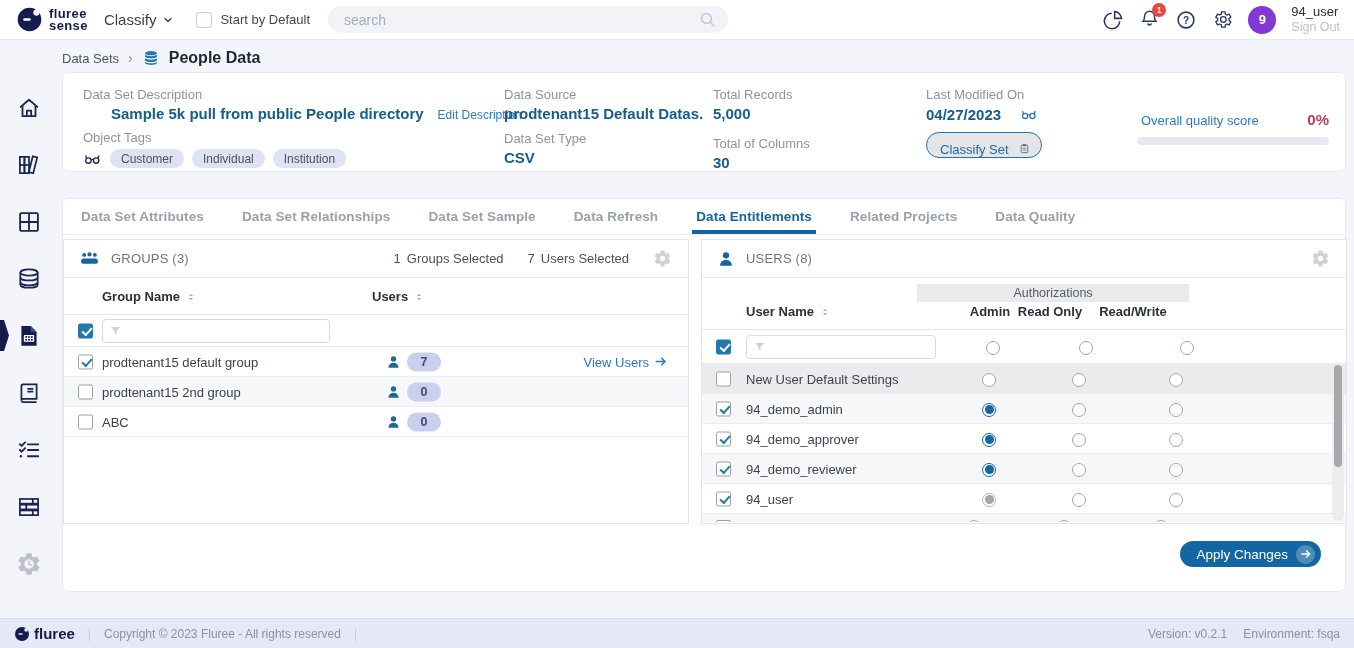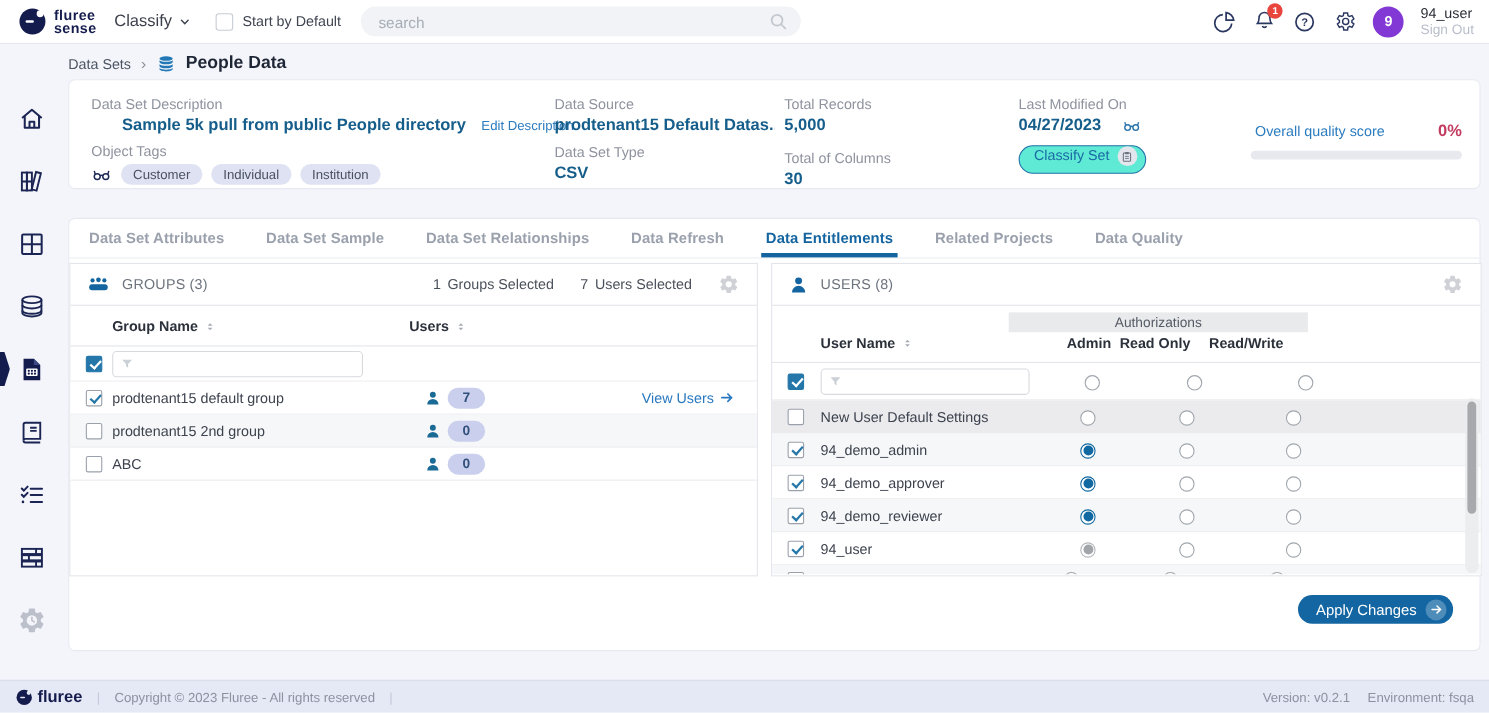--- a/index.html
+++ b/index.html
@@ -51,22 +51,22 @@
   .card { position:absolute; left:62px; right:8px; background:#fff; border:1px solid #e7e9f2; border-radius:6px; }
   .info-card { top:72px; height:100px; }
   .info-col { position:absolute; top:14px; }
   .lbl { color:#8e939e; font-size:13px; margin-bottom:3px; }
   .val { color:#155d8a; font-weight:bold; font-size:15px; white-space:nowrap; }
   .desc-row { display:flex; align-items:baseline; gap:14px;margin-left:28px; }
   .link { color:#2b7bbf; font-size:12px; cursor:pointer; }
   .tags-row { display:flex; align-items:center; gap:8px; margin-top:4px; }
   .chip { background:#dfe2f2; color:#4a5163; border-radius:10px; height:19px; padding:0 11px; font-size:12px;
           display:inline-flex; align-items:center; }
-  .classify-btn { margin-top:9px; height:26px; border:1.5px solid #2272a8; border-radius:15px; background:#5eead4;
-                  color:#1b6ba5; font-size:13px; display:inline-flex; align-items:flex-start; gap:7px;
+  .classify-btn { margin-top:9px; height:26px; border:1.5px solid #2272a8; border-radius:15px; background:#e5e5e5;
+                  color:#1b6ba5; font-size:13px; display:inline-flex; align-items:flex-end; gap:7px;
                   padding:0 7px 0 13px; cursor:pointer; font-family:"Liberation Sans",sans-serif; }
   .clip-circle { width:18px; height:18px; border-radius:50%; background:#e3e6ec; display:flex; align-items:center; justify-content:center; }
   .quality-col { left:1074px; top:38px; width:192px; }
   .quality-row { display:flex; align-items:baseline; justify-content:space-between; padding-left:4px; }
   .quality-label { color:#2b7bbf; font-size:13px; }
   .quality-value { color:#c23a5f; font-weight:bold; font-size:15px; }
   .quality-bar { margin-top:9px; height:8px; border-radius:4px; background:#e7e9ee; overflow:hidden; }
   .quality-fill { height:100%; background:#2b9e51; }
 
   
@@ -356,21 +356,21 @@
       <div class="val">CSV</div>
     </div>
     <div class="info-col" style="left:650px;">
       <div class="lbl">Total Records</div>
       <div class="val">5,000</div>
       <div class="lbl" style="margin-top:14px;">Total of Columns</div>
       <div class="val">30</div>
     </div>
     <div class="info-col" style="left:863px;">
       <div class="lbl">Last Modified On</div>
-      <div style="display:flex;align-items:flex-start;gap:19px;">
+      <div style="display:flex;align-items:center;gap:19px;">
         <span class="val">04/27/2023</span>
         <span class="icon">
           <svg width="18" height="18" viewBox="0 0 24 24" fill="none" stroke="#2b75ad" stroke-width="1.7">
               <circle cx="6.8" cy="14.6" r="3.4"></circle>
               <circle cx="16.6" cy="14.6" r="3.4"></circle>
               <path d="M10.2 13.8c1-.9 2.2-.9 3.2 0"></path>
               <path d="M4.5 11.7L3.4 8"></path>
               <path d="M19 11.7l1.1-3.7"></path>
             </svg>
         </span>
@@ -393,22 +393,22 @@
       </div>
       <div class="quality-bar">
         <div class="quality-fill" id="quality-fill" style="width: 0%;"></div>
       </div>
     </div>
   </section>
 
   <section class="card main-card">
     <div class="tabs" id="tabs">
         <div class="tab">Data Set Attributes</div>
+        <div class="tab">Data Set Relationships</div>
         <div class="tab">Data Set Sample</div>
-        <div class="tab">Data Set Relationships</div>
         <div class="tab">Data Refresh</div>
         <div class="tab active">Data Entitlements</div>
         <div class="tab">Related Projects</div>
         <div class="tab">Data Quality</div>
       </div>
 
     <div class="panel groups-panel">
       <div class="panel-head">
         <span class="icon">
           <svg width="23" height="23" viewBox="0 0 24 24" fill="#1464a0">

